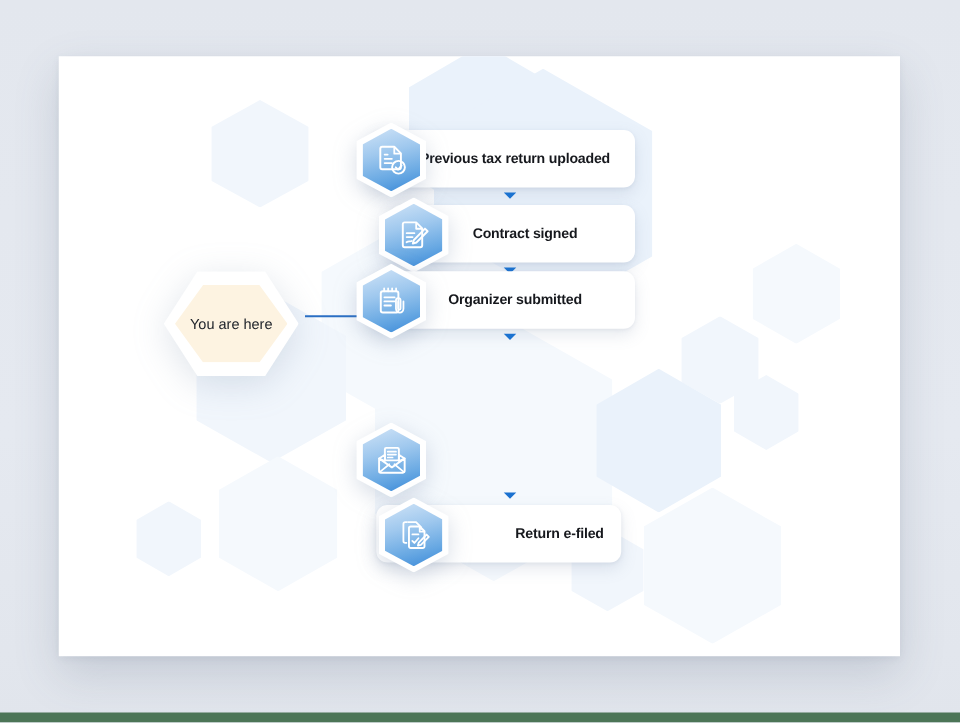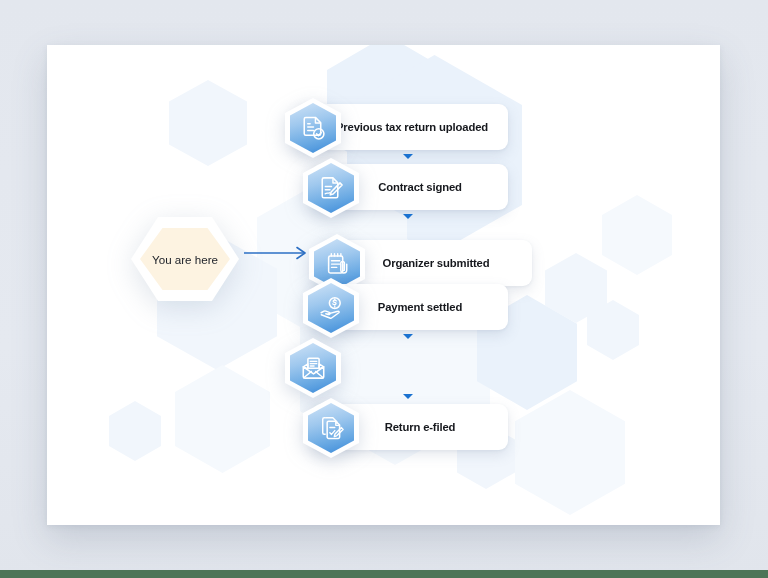--- a/index.html
+++ b/index.html
@@ -238,80 +238,61 @@
               <line x1="7.6" y1="12" x2="14" y2="12" stroke="#fff" stroke-width="1.5" stroke-linecap="round"></line>
               <line x1="7.6" y1="15.2" x2="12.5" y2="15.2" stroke="#fff" stroke-width="1.5" stroke-linecap="round"></line>
               <path d="M7.5 19.5c1.6-1.4 3-.2 4.4-1" fill="none" stroke="#fff" stroke-width="1.5" stroke-linecap="round"></path>
               <path d="M22.8 8.2l2.2 2.2-9.3 9.3-3 .9.9-3z" fill="none" stroke="#fff" stroke-width="1.6" stroke-linejoin="round"></path>
             </svg>
           </div>
         </div>
         <div class="connector" style="left:356px; top:56px;"></div>
       </div>
 
-      <div class="step-row" style="top:189px;margin-left:24px;">
+      <div class="step-row" style="top:166px;">
         <div class="step-pill" style="left:249px; width:212px;">
           <span class="step-label">Organizer submitted</span>
         </div>
         <div class="hex-badge" style="left:238px;">
           <div class="hex-outer"></div>
           <div class="hex-inner">
             <svg width="27" height="27" viewBox="0 0 28 28">
               <rect x="4.8" y="5.2" width="14.6" height="17.6" rx="1.7" fill="none" stroke="#fff" stroke-width="1.6"></rect>
               <path d="M7.6 5.2V2.8M10.9 5.2V2.8M14.2 5.2V2.8M17.5 5.2V2.8" stroke="#fff" stroke-width="1.5" stroke-linecap="round"></path>
               <line x1="7.8" y1="10.2" x2="16.3" y2="10.2" stroke="#fff" stroke-width="1.5" stroke-linecap="round"></line>
               <line x1="7.8" y1="13.6" x2="16.3" y2="13.6" stroke="#fff" stroke-width="1.5" stroke-linecap="round"></line>
               <line x1="7.8" y1="17" x2="13.2" y2="17" stroke="#fff" stroke-width="1.5" stroke-linecap="round"></line>
               <path d="M23.6 13.6v6.2a3.1 3.1 0 0 1-6.2 0v-7a1.9 1.9 0 0 1 3.8 0v6.6a.95.95 0 0 1-1.9 0v-5.6" fill="none" stroke="#fff" stroke-width="1.5" stroke-linecap="round" stroke-linejoin="round"></path>
             </svg>
           </div>
         </div>
         <div class="connector" style="left:356px; top:56px;"></div>
       </div>
 
-      <div class="step-row" style="top:233px;">
-        <div class="step-pill" style="left:265px; width:196px;">
-          <span class="step-label">Payment settled</span>
-        </div>
-        <div class="hex-badge" style="left:256px;">
-          <div class="hex-outer"></div>
-          <div class="hex-inner">
-            <svg width="27" height="27" viewBox="0 0 28 28">
-              <circle cx="17.4" cy="8.4" r="5.6" fill="none" stroke="#fff" stroke-width="1.6"></circle>
-              <path d="M19 6.1c-.5-.7-1.4-1-2.2-.8-1 .2-1.4 1.3-.6 1.9.5.4 1.6.4 2.1.8.8.6.4 1.8-.7 2-.9.2-1.8-.1-2.3-.8" fill="none" stroke="#fff" stroke-width="1.3" stroke-linecap="round"></path>
-              <line x1="17.4" y1="4.1" x2="17.4" y2="5.3" stroke="#fff" stroke-width="1.3" stroke-linecap="round"></line>
-              <line x1="17.4" y1="11.4" x2="17.4" y2="12.6" stroke="#fff" stroke-width="1.3" stroke-linecap="round"></line>
-              <path d="M3.2 18.4l3-1.6c.6-.3 1.3-.3 1.9-.1l3.6 1.3c.8.3 1 1.3.4 1.9-.4.4-1 .5-1.5.3l-2.5-.8" fill="none" stroke="#fff" stroke-width="1.5" stroke-linecap="round" stroke-linejoin="round"></path>
-              <path d="M10.4 19.6l10.2-2.8c1-.3 1.8.9 1 1.6l-7.2 5.2c-.6.5-1.4.6-2.1.3l-8.9-3.4" fill="none" stroke="#fff" stroke-width="1.5" stroke-linecap="round" stroke-linejoin="round"></path>
-            </svg>
-          </div>
-        </div>
-        <div class="connector" style="left:356px; top:56px;"></div>
-      </div>
 
       <div class="step-row" style="top:293px;">
         <div class="hex-badge" style="left:238px;">
           <div class="hex-outer"></div>
           <div class="hex-inner">
             <svg width="27" height="27" viewBox="0 0 28 28">
               <rect x="8.2" y="3.4" width="11.6" height="10.4" rx="1.1" fill="none" stroke="#fff" stroke-width="1.6"></rect>
               <line x1="10.6" y1="6.6" x2="17.4" y2="6.6" stroke="#fff" stroke-width="1.4" stroke-linecap="round"></line>
               <line x1="10.6" y1="9" x2="17.4" y2="9" stroke="#fff" stroke-width="1.4" stroke-linecap="round"></line>
               <line x1="10.6" y1="11.4" x2="14.6" y2="11.4" stroke="#fff" stroke-width="1.4" stroke-linecap="round"></line>
               <path d="M3.4 12.2l4.8-3.1v5.2zM24.6 12.2l-4.8-3.1v5.2z" fill="none" stroke="#fff" stroke-width="1.5" stroke-linejoin="round"></path>
               <path d="M3.4 12.2v10.4a1.4 1.4 0 0 0 1.4 1.4h18.4a1.4 1.4 0 0 0 1.4-1.4V12.2L14 19.6z" fill="none" stroke="#fff" stroke-width="1.6" stroke-linejoin="round"></path>
               <path d="M3.9 23.6l8-6.6M24.1 23.6l-8-6.6" fill="none" stroke="#fff" stroke-width="1.4" stroke-linecap="round"></path>
             </svg>
           </div>
         </div>
         <div class="connector" style="left:356px; top:56px;"></div>
       </div>
 
       <div class="step-row" style="top:353px;">
-        <div class="step-pill" style="left:265px; width:196px;">
+        <div class="step-pill" style="left:254px; width:196px;justify-content:flex-end;">
           <span class="step-label">Return e-filed</span>
         </div>
         <div class="hex-badge" style="left:256px;">
           <div class="hex-outer"></div>
           <div class="hex-inner">
             <svg width="27" height="27" viewBox="0 0 28 28">
               <path d="M8.2 2.8h7.2l4.1 4.1v2.3" fill="none" stroke="#fff" stroke-width="1.5" stroke-linejoin="round"></path>
               <path d="M8.2 2.8H6.4A1.5 1.5 0 0 0 4.9 4.3v14.2a1.5 1.5 0 0 0 1.5 1.5h1.6" fill="none" stroke="#fff" stroke-width="1.5" stroke-linejoin="round"></path>
               <path d="M11 6.4h7.4l4 4v12.4a1.5 1.5 0 0 1-1.5 1.5H11a1.5 1.5 0 0 1-1.5-1.5V7.9A1.5 1.5 0 0 1 11 6.4z" fill="none" stroke="#fff" stroke-width="1.6" stroke-linejoin="round"></path>
               <path d="M18.4 6.7v4h4" fill="none" stroke="#fff" stroke-width="1.4" stroke-linejoin="round"></path>

